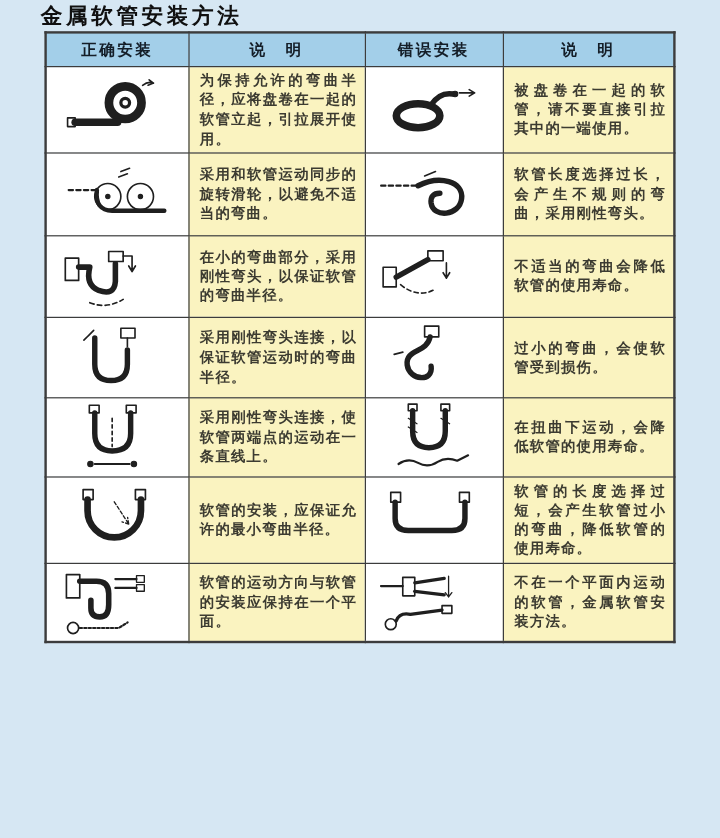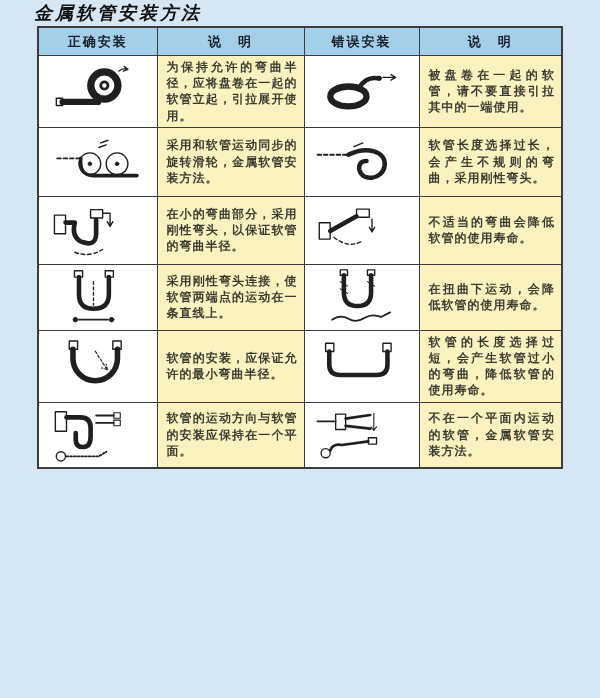--- a/index.html
+++ b/index.html
@@ -4,21 +4,21 @@
 <style>
   html,body{margin:0;padding:0}
   body{
     width:600px;height:698px;position:relative;overflow:hidden;
     background:#d6e7f3;
     font-family:"DejaVu Sans",sans-serif;
   }
   .page-title{
     position:absolute;left:34px;top:1px;
     font-family:"DejaVu Serif",serif;
-    font-style:italic;font-weight:700;
+    font-weight:700;
     font-size:18px;letter-spacing:3px;color:#101010;
   }
   table.grid{
     position:absolute;left:37px;top:26px;width:524px;
     border-collapse:collapse;table-layout:fixed;
     border:2px solid #3c3c3c;
   }
   .grid th,.grid td{border:1px solid #3c3c3c;}
   .grid th{
     background:#a3cfe9;height:25px;
@@ -90,21 +90,21 @@
           <svg class="ill" width="102" height="58" viewBox="0 0 110 64">
             <path d="M10 28 H36" stroke-width="2" stroke-dasharray="4 3"></path>
             <circle cx="46" cy="34" r="12" stroke-width="1.5"></circle>
             <circle cx="46" cy="34" r="2" fill="#1f1f1f"></circle>
             <circle cx="76" cy="34" r="12" stroke-width="1.5"></circle>
             <circle cx="76" cy="34" r="2" fill="#1f1f1f"></circle>
             <path d="M36 28 Q34 47 50 47 L98 47" stroke-width="4"></path>
             <path d="M56 16 l8 -3 M58 11 l8 -3" stroke-width="1.5"></path>
           </svg>
         </td>
-        <td class="desc">采用和软管运动同步的旋转滑轮，金属软管安装方法。</td>
+        <td class="desc">采用和软管运动同步的旋转滑轮，以避免不适当的弯曲。</td>
         <td class="img">
           <svg class="ill" width="100" height="58" viewBox="0 0 110 64">
             <path d="M6 24 H40" stroke-width="2" stroke-dasharray="4 3"></path>
             <path d="M40 24 C60 14 82 20 80 36 C78 52 54 54 52 40 Q51 31 60 31" stroke-width="5"></path>
             <path d="M46 15 l10 -4" stroke-width="1.5"></path>
           </svg>
         </td>
         <td class="desc">软管长度选择过长，会产生不规则的弯曲，采用刚性弯头。</td>
       </tr>
 
@@ -124,20 +124,39 @@
             <rect x="8" y="24" width="12" height="18" stroke-width="1.5"></rect>
             <path d="M20 33 L49 17" stroke-width="5"></path>
             <rect x="49" y="9" width="14" height="9" stroke-width="1.5"></rect>
             <path d="M66 20 v14 m0 0 l-3 -5 m3 5 l3 -5" stroke-width="1.5"></path>
             <path d="M24 40 Q40 53 56 44" stroke-width="1.5" stroke-dasharray="4 3"></path>
           </svg>
         </td>
         <td class="desc">不适当的弯曲会降低软管的使用寿命。</td>
       </tr>
 
+      <tr style="height:67px">
+        <td class="img">
+          <svg class="ill" width="102" height="58" viewBox="0 0 110 64">
+            <path d="M34 14 V38 Q34 53 49 53 Q64 53 64 38 V25" stroke-width="5"></path>
+            <rect x="58" y="5" width="13" height="9" stroke-width="1.5"></rect>
+            <path d="M64 14 V22" stroke-width="1.5"></path>
+            <path d="M28 12 l5 -5 M24 16 l5 -5" stroke-width="1.5"></path>
+          </svg>
+        </td>
+        <td class="desc">采用刚性弯头连接，以保证软管运动时的弯曲半径。</td>
+        <td class="img">
+          <svg class="ill" width="100" height="58" viewBox="0 0 110 64">
+            <rect x="46" y="3" width="13" height="10" stroke-width="1.5"></rect>
+            <path d="M51 13 C48 28 28 24 30 39 C32 53 54 55 52 40" stroke-width="5"></path>
+            <path d="M26 27 l-8 2" stroke-width="1.5"></path>
+          </svg>
+        </td>
+        <td class="desc">过小的弯曲，会使软管受到损伤。</td>
+      </tr>
 
       <tr style="height:66px">
         <td class="img">
           <svg class="ill" width="102" height="58" viewBox="0 0 110 64">
             <rect x="29" y="3" width="9" height="7" stroke-width="1.5"></rect>
             <rect x="63" y="3" width="9" height="7" stroke-width="1.5"></rect>
             <path d="M34 10 V29 Q34 45 50 45 Q67 45 67 29 V10" stroke-width="5"></path>
             <path d="M50 15 V41" stroke-width="1.5" stroke-dasharray="3 3"></path>
             <circle cx="30" cy="57" r="2.5" fill="#1f1f1f"></circle>
             <path d="M34 57 H66" stroke-width="2"></path>

